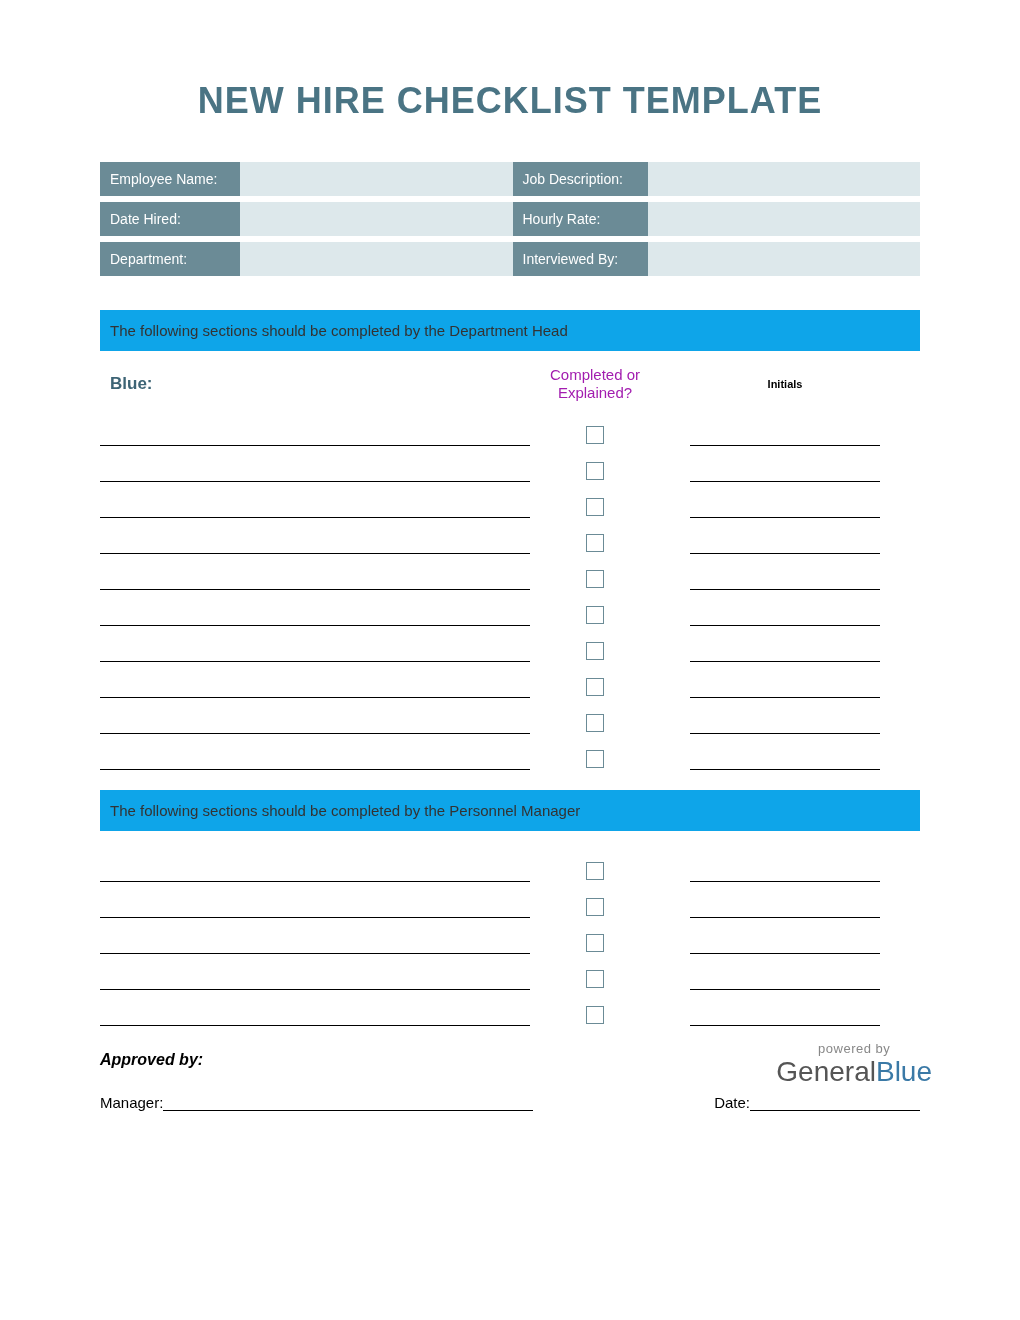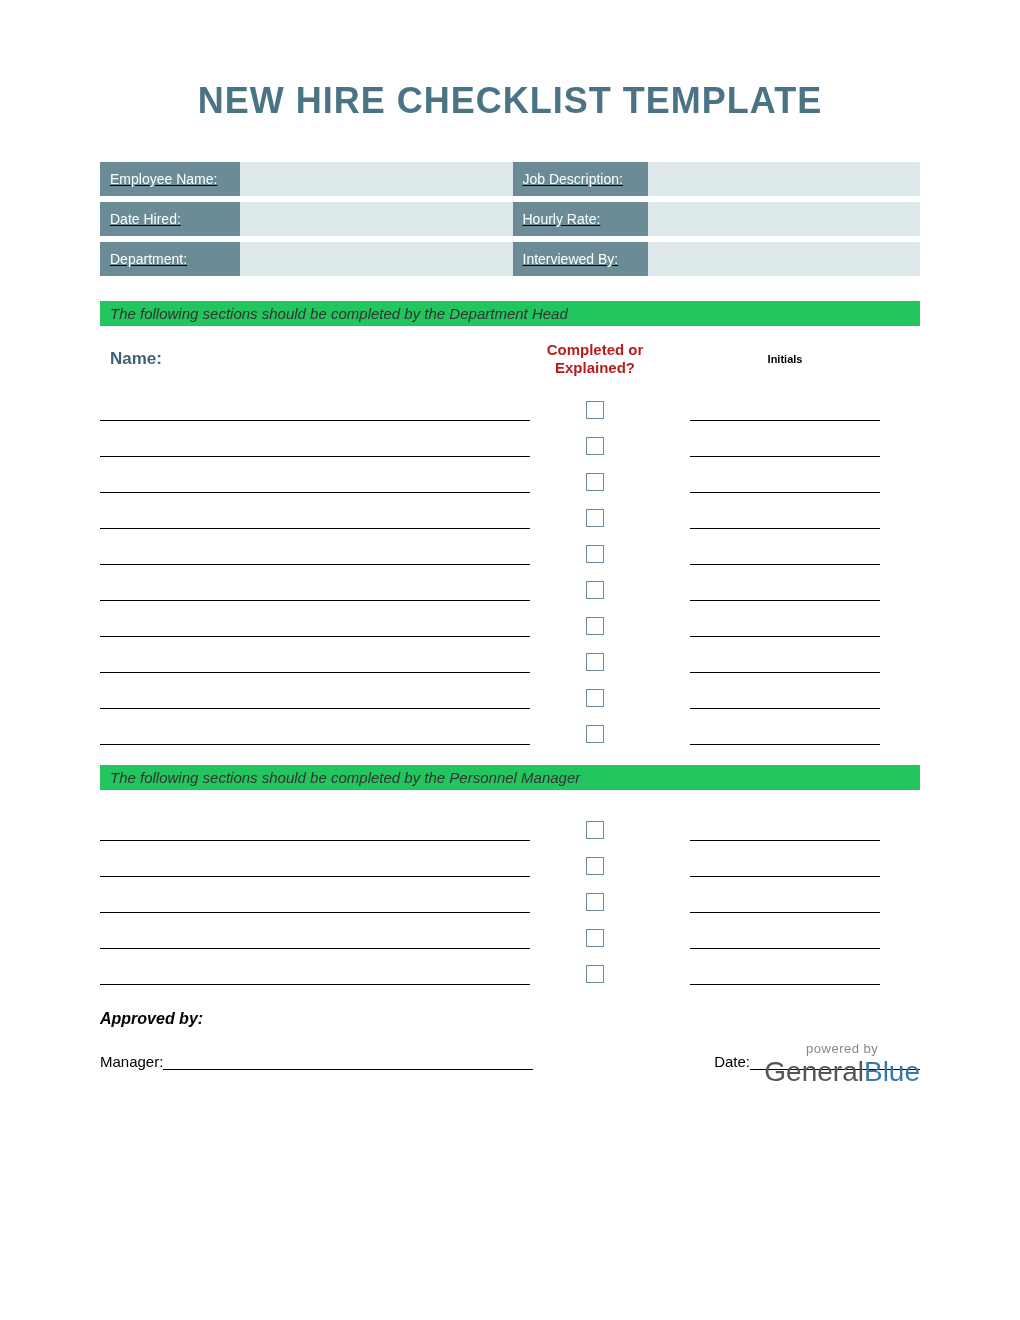--- a/index.html
+++ b/index.html
@@ -22,58 +22,56 @@
     font-size: 36px;
     font-weight: 600;
     color: #4a7484;
     letter-spacing: 1px;
     margin-bottom: 40px;
   }
   .info-grid {
     display: grid;
     grid-template-columns: 140px 1fr 135px 1fr;
     gap: 6px 0;
-    margin-bottom: 25px;
-    text-decoration: underline;
+    margin-bottom: 34px;
   }
   .info-label {
     background: #6b8b96;
     color: #fff;
     font-size: 14px;
     padding: 8px 10px;
     display: flex;
     align-items: center;
   }
   .info-value {
     background: #dde8eb;
     min-height: 34px;
   }
   .section-note {
-    background: #22c55e;
-    padding: 4px 10px;
-    font-style: italic;
+    background: #0ea5e9;
+    padding: 12px 10px;
     font-size: 15px;
     color: #333;
     margin-bottom: 15px;
   }
   .table-header {
     display: grid;
     grid-template-columns: 430px 130px 30px 190px;
     align-items: center;
     margin-bottom: 8px;
   }
   .th-items {
     font-weight: bold;
     color: #3d6475;
     font-size: 17px;
     padding-left: 10px;
   }
   .th-completed {
-    font-weight: bold;
-    color: #b91c1c;
+    font-weight: normal;
+    color: #a21caf;
     font-size: 15px;
     text-align: center;
     line-height: 1.2;
   }
   .th-initials {
     font-weight: bold;
     color: #000;
     font-size: 11px;
     text-align: center;
   }
@@ -117,21 +115,21 @@
   }
   .sign-label {
     white-space: nowrap;
   }
   .sign-line {
     border-bottom: 1.5px solid #000;
     flex: 0 0 auto;
   }
   .footer {
     position: absolute;
-    right: 100px;
+    right: 88px;
     bottom: 140px;
     text-align: center;
   }
   .powered {
     font-size: 13px;
     color: #888;
     letter-spacing: 0.5px;
     margin-bottom: 0px;
   }
   .brand {
@@ -163,21 +161,21 @@
 
     <div class="info-label">Department:</div>
     <div class="info-value"></div>
     <div class="info-label">Interviewed By:</div>
     <div class="info-value"></div>
   </div>
 
   <div class="section-note">The following sections should be completed by the Department Head</div>
 
   <div class="table-header">
-    <div class="th-items">Name:</div>
+    <div class="th-items">Blue:</div>
     <div class="th-completed"><span>Completed or Explained?</span></div>
     <div></div>
     <div class="th-initials">Initials</div>
   </div>
 
   <div class="rows" id="rows1">
       <div class="row">
         <div class="line"></div>
         <div class="checkbox-cell">
           <div class="checkbox"></div>

